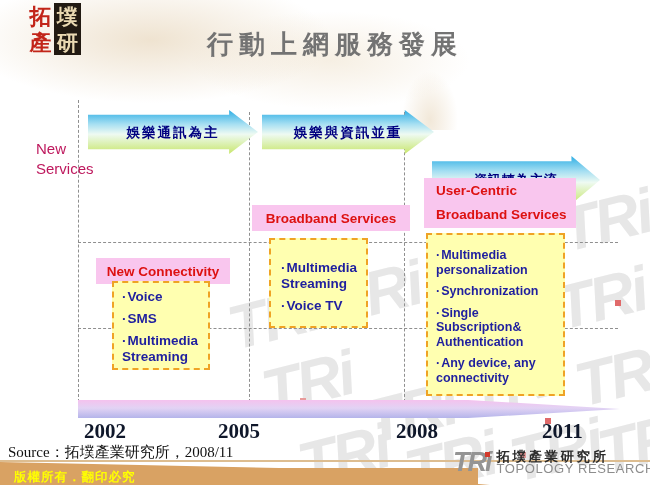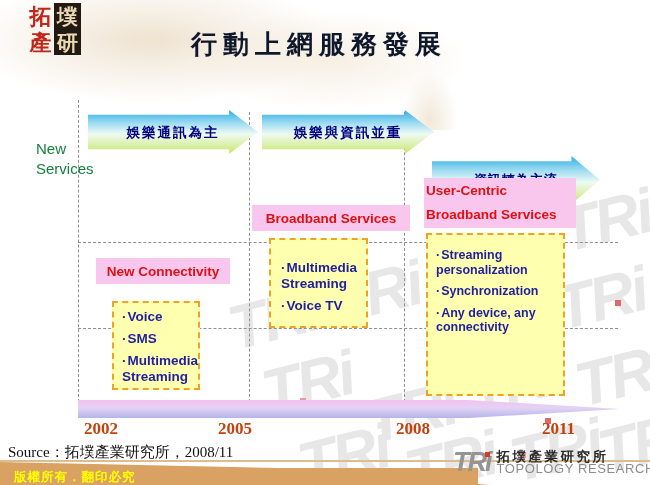--- a/index.html
+++ b/index.html
@@ -25,69 +25,69 @@
   .wm-dot.r{background:#e06a6a;}
   
   .seal{position:absolute;left:27px;top:3px;z-index:4;display:grid;
     grid-template-columns:27px 27px;grid-template-rows:26px 26px;}
   .seal .cell{display:flex;align-items:center;justify-content:center;
     font-family:"DejaVu Serif",serif;font-weight:bold;font-size:22px;line-height:1;}
   .seal .red{color:#c22519;}
   .seal .blk{background:#221a12;color:#ead9b2;font-size:21px;}
   
   .title{
-    position:absolute;left:191px;top:27px;width:350px;z-index:4;
-    font-family:"DejaVu Serif",serif;font-weight:bold;font-size:26px;color:#0f172a;
+    position:absolute;left:160px;top:27px;width:350px;z-index:4;text-align:center;
+    font-family:"DejaVu Serif",serif;font-weight:bold;font-size:26px;color:#737373;
     letter-spacing:6px;white-space:nowrap;
   }
   
   .vline{position:absolute;top:112px;height:290px;width:0;border-left:1px dashed #8f8f8f;z-index:1;}
   .hline{position:absolute;left:78px;width:540px;height:0;border-top:1px dashed #8f8f8f;z-index:1;}
   
-  .axis-label{position:absolute;left:36px;top:139px;z-index:2;color:#15803d;font-size:15px;line-height:1.3;}
+  .axis-label{position:absolute;left:36px;top:139px;z-index:2;color:#be185d;font-size:15px;line-height:1.3;}
   
   .arrow{
     position:absolute;top:110px;height:44px;z-index:3;
     clip-path:polygon(0 11%,83% 11%,83% 0,100% 50%,83% 100%,83% 89%,0 89%);
     background:linear-gradient(180deg,#3db4e6 4%,#a6dff2 32%,#eefaf2 55%,#cbe878 96%);
     display:flex;flex-direction:column;align-items:center;justify-content:center;
     color:#000080;font-weight:bold;font-size:13.5px;
     font-family:"DejaVu Serif",serif;letter-spacing:2px;line-height:1.4;white-space:nowrap;
   }
   .arrow1{left:88px;width:170px;}
   .arrow2{left:262px;width:172px;}
   .arrow3{left:432px;top:108px;height:48px;width:168px;font-size:13px;letter-spacing:1px;margin-top:48px;}
   
   .stage-h{
     position:absolute;z-index:3;background:#f9c6ee;color:#dd1111;font-weight:bold;
     font-size:13.5px;display:flex;align-items:center;justify-content:center;white-space:nowrap;
   }
   .stage-h1{left:96px;top:258px;width:134px;height:26px;}
   .stage-h2{left:252px;top:205px;width:158px;height:26px;}
   .stage-h3{left:424px;top:178px;width:152px;height:50px;flex-direction:column;
-    align-items:flex-start;justify-content:space-between;padding:4px 0 4px 2px;box-sizing:border-box;line-height:1.3;}
+    align-items:flex-start;justify-content:space-between;padding:4px 0 4px 12px;box-sizing:border-box;line-height:1.3;}
   
   .ybox{
     position:absolute;z-index:3;background:#ffffb0;border:2px dashed #efa325;
     box-sizing:border-box;color:#1f1f9f;font-weight:bold;
   }
-  .ybox1{left:112px;top:301px;width:88px;height:89px;padding:6px 2px 0 8px;font-size:13.5px;line-height:16px;}
+  .ybox1{left:112px;top:281px;width:98px;height:89px;padding:6px 2px 0 8px;font-size:13.5px;line-height:16px;}
   .ybox2{left:269px;top:238px;width:99px;height:90px;padding:20px 2px 0 10px;font-size:13.5px;line-height:16px;}
   .ybox3{left:426px;top:233px;width:139px;height:163px;padding:13px 2px 0 8px;font-size:12.5px;line-height:14.5px;}
   .item{margin-bottom:6px;}
   .ybox3 .item{margin-bottom:7px;}
   .item::before{content:"\00B7";margin-right:1px;}
   
   .tl-bar{
     position:absolute;left:78px;top:400px;width:542px;height:18px;z-index:3;
     clip-path:polygon(0 0,72% 0,100% 50%,72% 100%,0 100%);
     background:linear-gradient(180deg,#f4c2ee 0%,#e2d3f4 45%,#b4b4ea 100%);
   }
   .year{
-    position:absolute;top:419px;z-index:3;color:#c2410c;font-weight:bold;font-size:17px;
+    position:absolute;top:419px;z-index:3;color:#0f172a;font-weight:bold;font-size:21px;
     font-family:"Liberation Serif",serif;
   }
   .y2002{left:84px;} .y2005{left:218px;} .y2008{left:372px;margin-left:24px;} .y2011{left:542px;}
   
   .source{
     position:absolute;left:8px;top:443px;z-index:3;color:#111;font-size:15px;
     font-family:"Liberation Serif","DejaVu Serif",serif;
   }
   
   .foot-thin{position:absolute;left:0;top:460px;width:650px;height:2px;background:#ddbd90;z-index:3;}
@@ -180,22 +180,23 @@
   <div class="ybox ybox1">
     <div class="item">Voice</div>
     <div class="item">SMS</div>
     <div class="item">Multimedia Streaming</div>
   </div>
   <div class="ybox ybox2">
     <div class="item">Multimedia Streaming</div>
     <div class="item">Voice TV</div>
   </div>
   <div class="ybox ybox3">
-    <div class="item">Streaming personalization</div>
+    <div class="item">Multimedia personalization</div>
     <div class="item">Synchronization</div>
+    <div class="item">Single Subscription&amp; Authentication</div>
     <div class="item">Any device, any connectivity</div>
   </div>
 
   <div class="tl-bar"></div>
   <span class="year y2002">2002</span>
   <span class="year y2005">2005</span>
   <span class="year y2008">2008</span>
   <span class="year y2011">2011</span>
 
   <div class="source">Source：拓墣產業研究所，2008/11</div>

